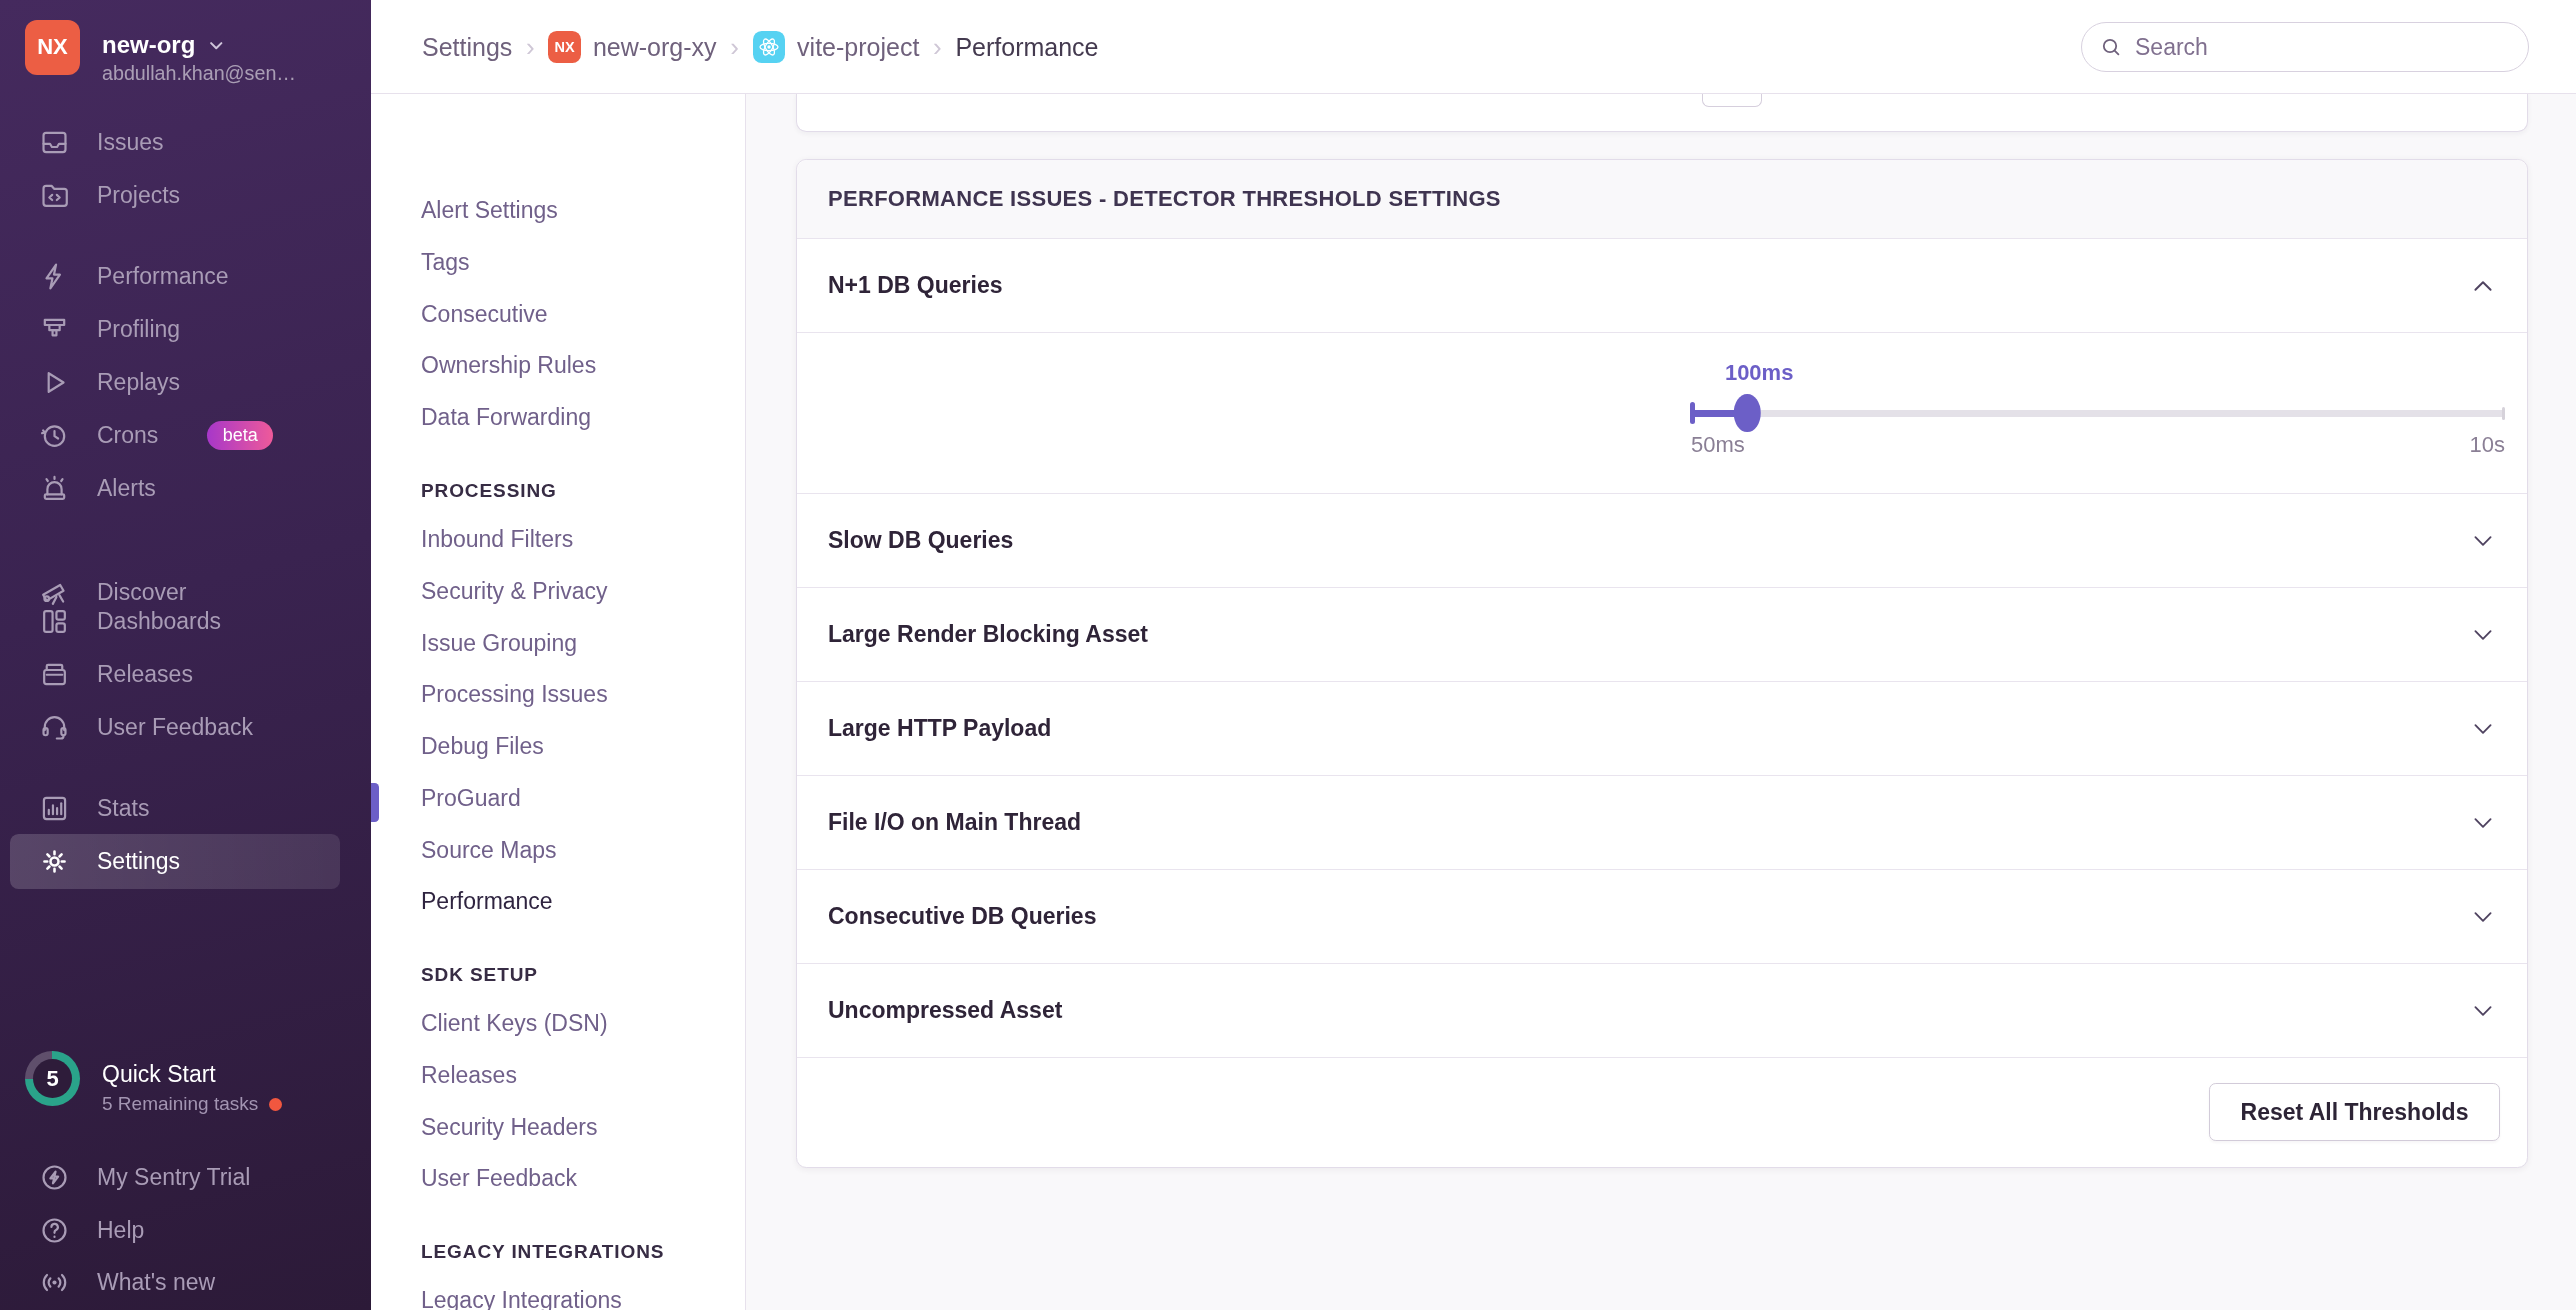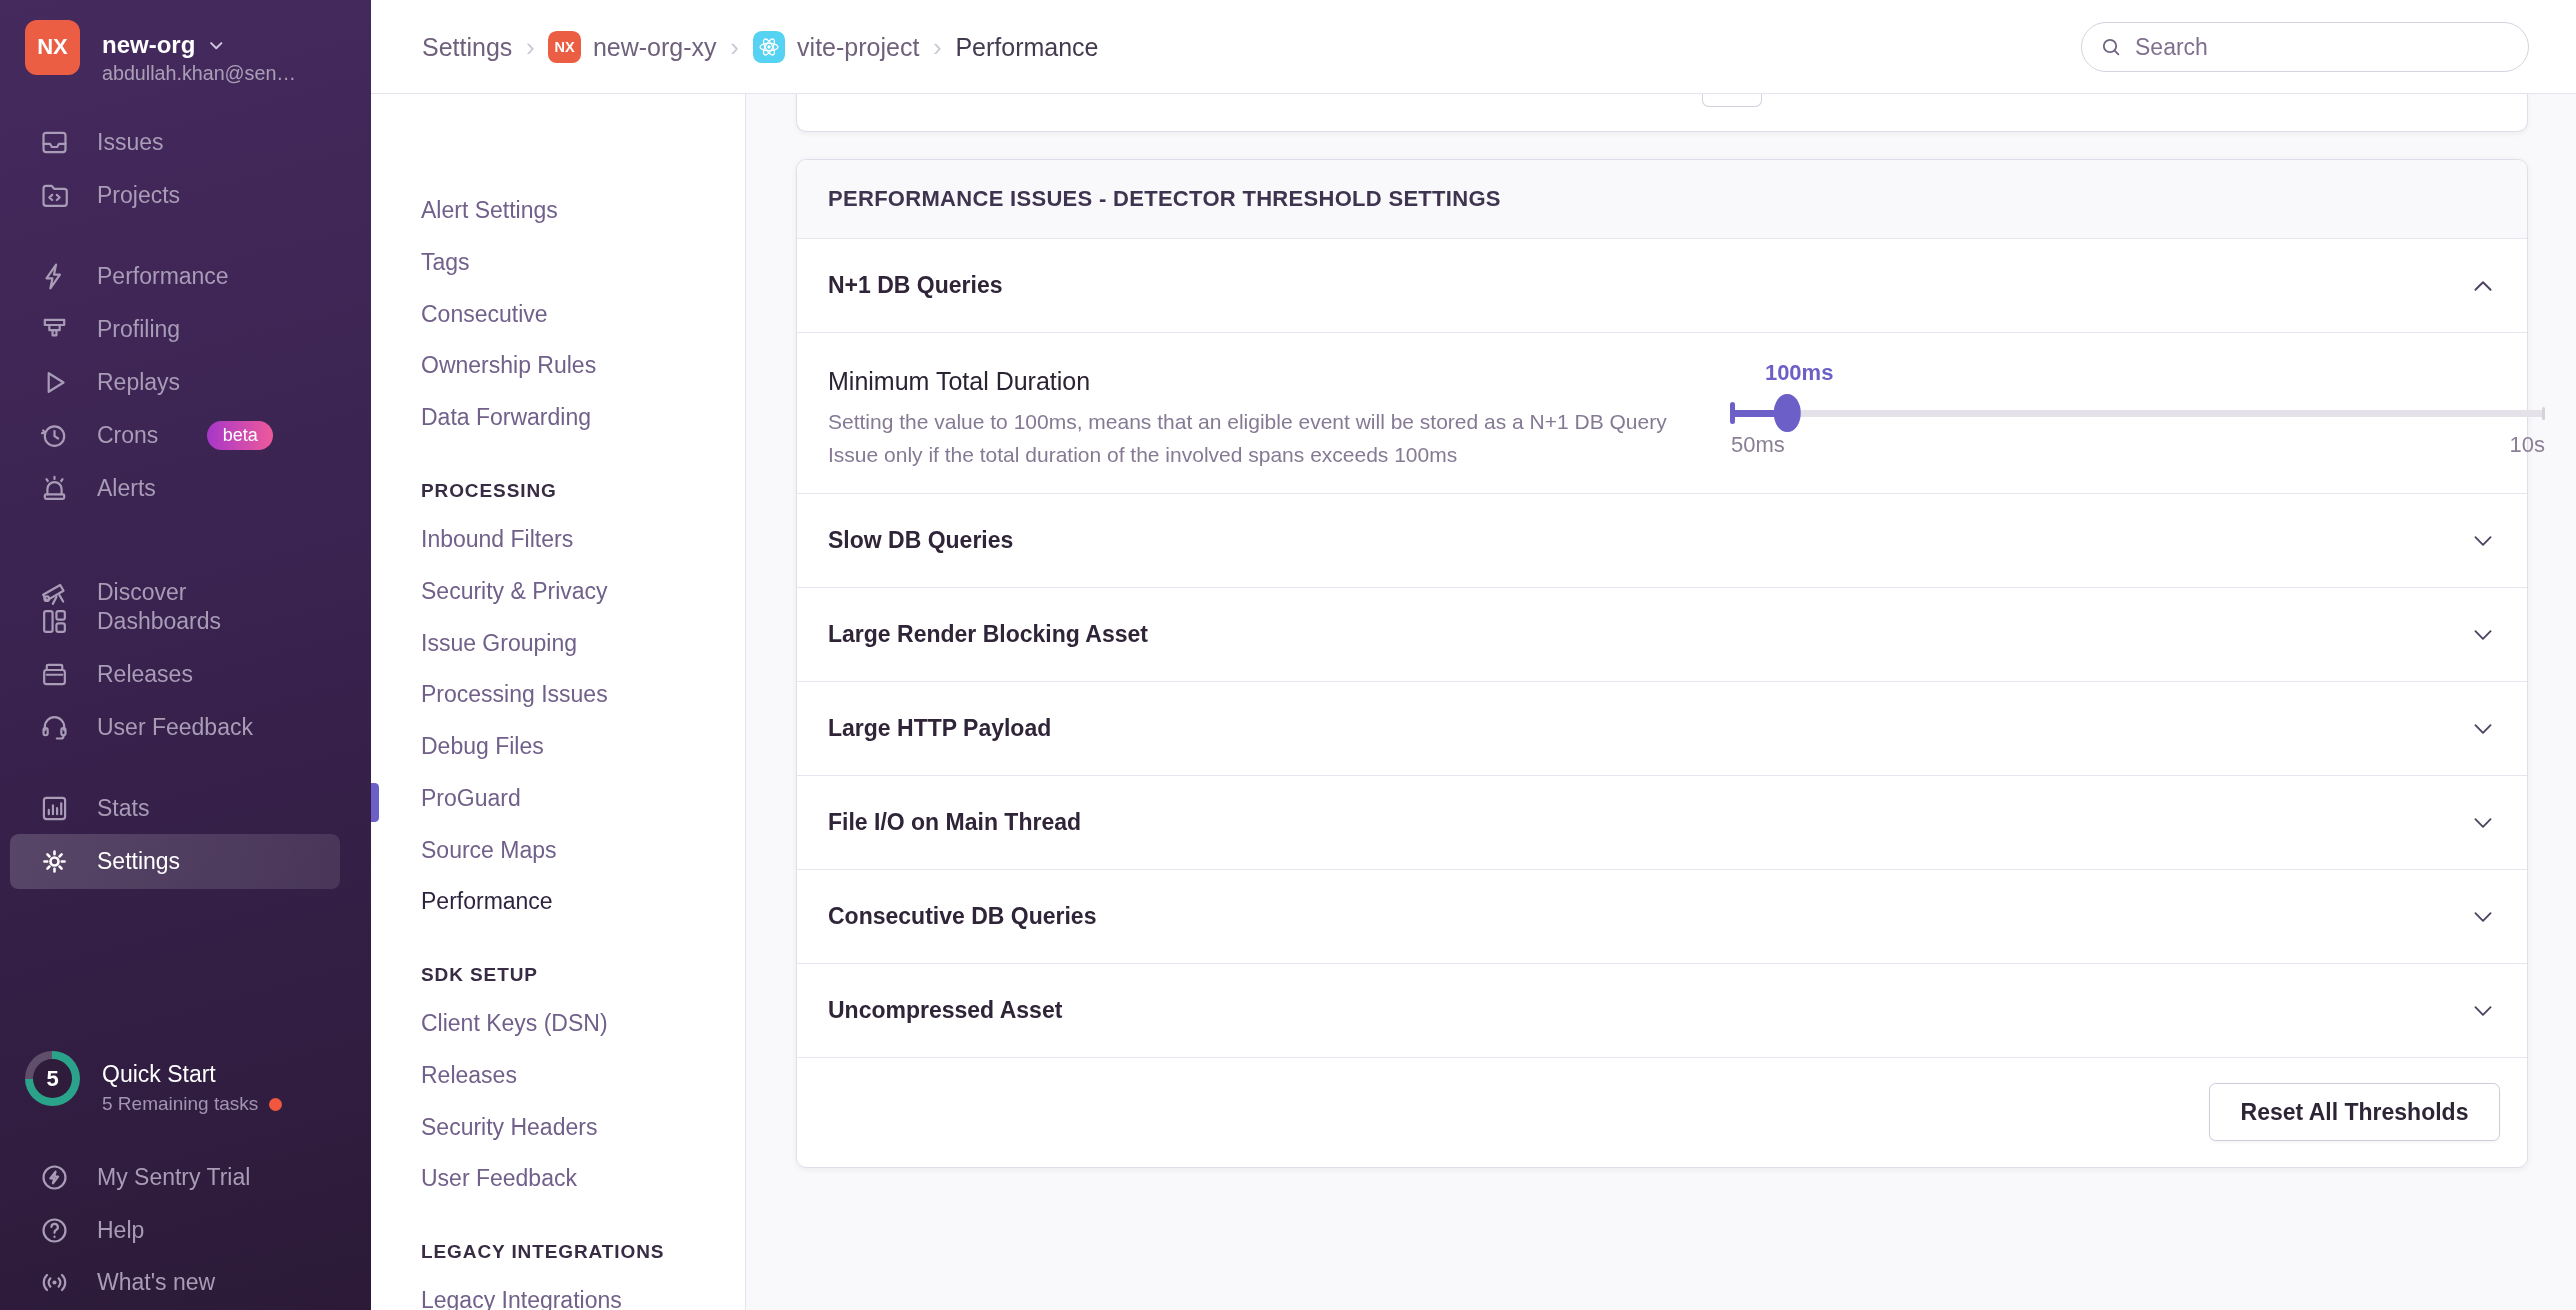--- a/index.html
+++ b/index.html
@@ -80,21 +80,21 @@
                   border-radius:10.3px 10.3px 0 0; display:flex; align-items:center; padding:0 31px;
                   font-size:22px; font-weight:700; letter-spacing:0.3px; color:#3f3450; }
   .acc-row { height:94px; display:flex; align-items:center; justify-content:space-between;
              padding:0 31px; border-bottom:0.9px solid #e9e4ee; cursor:pointer; background:#fff; }
   .acc-title { font-size:23px; font-weight:600; color:#2f2438; }
   .acc-row svg { width:26px; height:26px; color:#4f4360; }
   #expanded-body { position:relative; height:161px; border-bottom:0.9px solid #e9e4ee; }
   #setting-text { position:absolute; left:31px; top:34px; width:864px; }
   #setting-label { font-size:25px; color:#2b2233; }
   #setting-desc { margin-top:10.3px; font-size:21px; line-height:32.5px; color:#857994; }
-  #slider-wrap { position:absolute; left:894px; top:0; width:814px; height:161px;margin-left:40px; }
+  #slider-wrap { position:absolute; left:894px; top:0; width:814px; height:161px; }
   #slider-value { position:absolute; top:27px; width:120px; text-align:center;
                   font-size:22px; font-weight:700; color:#6c5fc7; }
   #slider-rail { position:absolute; left:0; top:77px; width:814px; height:6.8px; background:#e4e1e8;
                  border-radius:3.4px; cursor:pointer; }
   #slider-fill { position:absolute; left:0; top:0; height:6.8px; background:#6c5fc7; border-radius:3.4px; }
   #slider-startcap { position:absolute; left:-0.9px; top:-7.7px; width:5.1px; height:22px; background:#6c5fc7;
                      border-radius:2.6px; }
   #slider-endcap { position:absolute; right:0; top:-3.4px; width:3.4px; height:13.7px; background:#d6d2da;
                    border-radius:1.7px; }
   #slider-thumb { position:absolute; top:3.4px; width:26.5px; height:38px; background:#6c5fc7;
@@ -368,24 +368,20 @@
     <div id="panel-header">PERFORMANCE ISSUES - DETECTOR THRESHOLD SETTINGS</div>
 
     <div class="acc-row">
       <span class="acc-title">N+1 DB Queries</span>
       <svg viewBox="0 0 24 24" fill="none" stroke="currentColor" stroke-width="1.8" stroke-linecap="round" stroke-linejoin="round">
         <path d="M5 15.5l7-7 7 7"></path>
         </svg>
     </div>
 
     <div id="expanded-body">
-      <div id="setting-text">
-        <div id="setting-label">Minimum Total Duration</div>
-        <div id="setting-desc">Setting the value to 100ms, means that an eligible event will be stored as a N+1 DB Query Issue only if the total duration of the involved spans exceeds 100ms</div>
-      </div>
       <div id="slider-wrap">
         <div id="slider-value" style="left: calc(6.9% - 48px);">100ms</div>
         <div id="slider-rail">
           <div id="slider-fill" style="width: 6.9%;"></div>
           <div id="slider-startcap"></div>
           <div id="slider-endcap"></div>
           <div id="slider-thumb" style="left: 6.9%; top: 3.4px;"></div>
         </div>
         <div class="slider-minmax" style="left:0">50ms</div>
         <div class="slider-minmax" style="right:0">10s</div>

